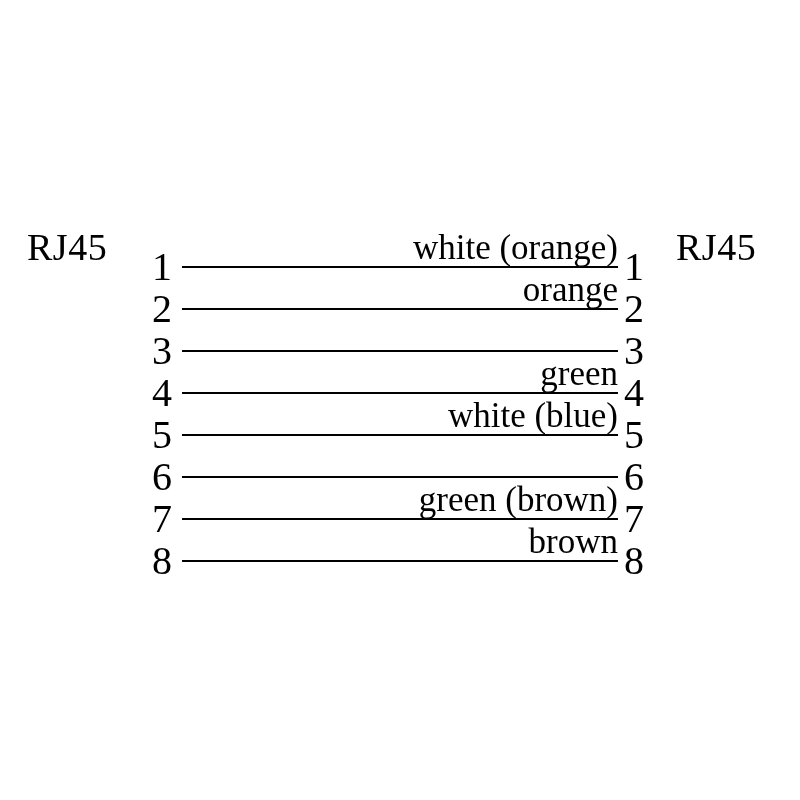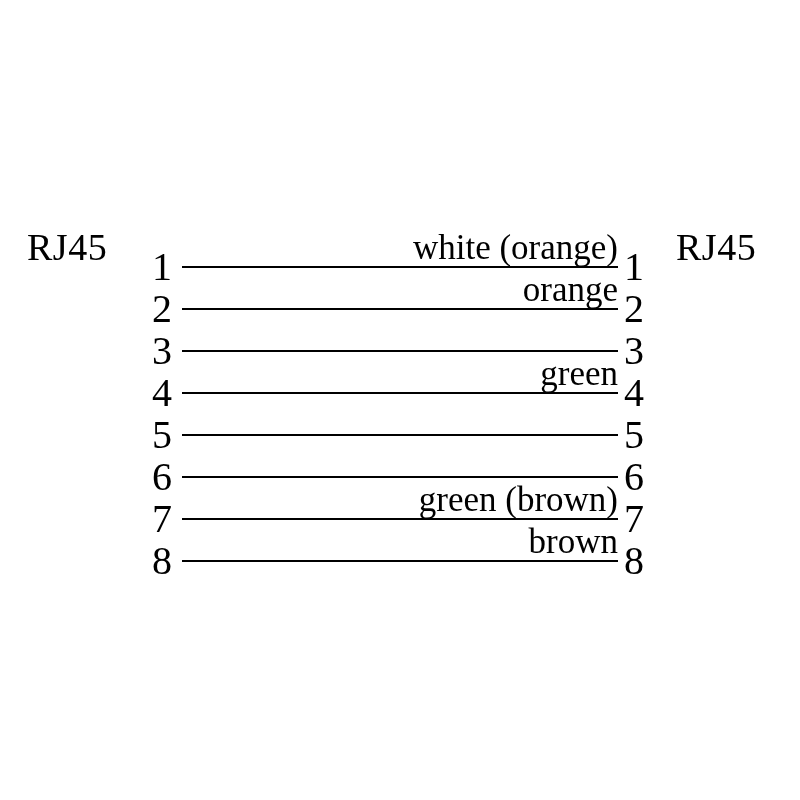--- a/index.html
+++ b/index.html
@@ -99,20 +99,21 @@
 
   <div class="pin-row" style="--i: 3;">
     <div class="pin pin-left">4</div>
     <div class="wire-label">green</div>
     <div class="wire-line" style="background: rgb(0, 0, 0);"></div>
     <div class="pin pin-right">4</div>
   </div>
 
   <div class="pin-row" style="--i: 4;">
     <div class="pin pin-left">5</div>
+    <div class="wire-label">white (blue)</div>
     <div class="wire-line" style="background: rgb(0, 0, 0);"></div>
     <div class="pin pin-right">5</div>
   </div>
 
   <div class="pin-row" style="--i: 5;">
     <div class="pin pin-left">6</div>
     <div class="wire-line" style="background: rgb(0, 0, 0);"></div>
     <div class="pin pin-right">6</div>
   </div>
 

